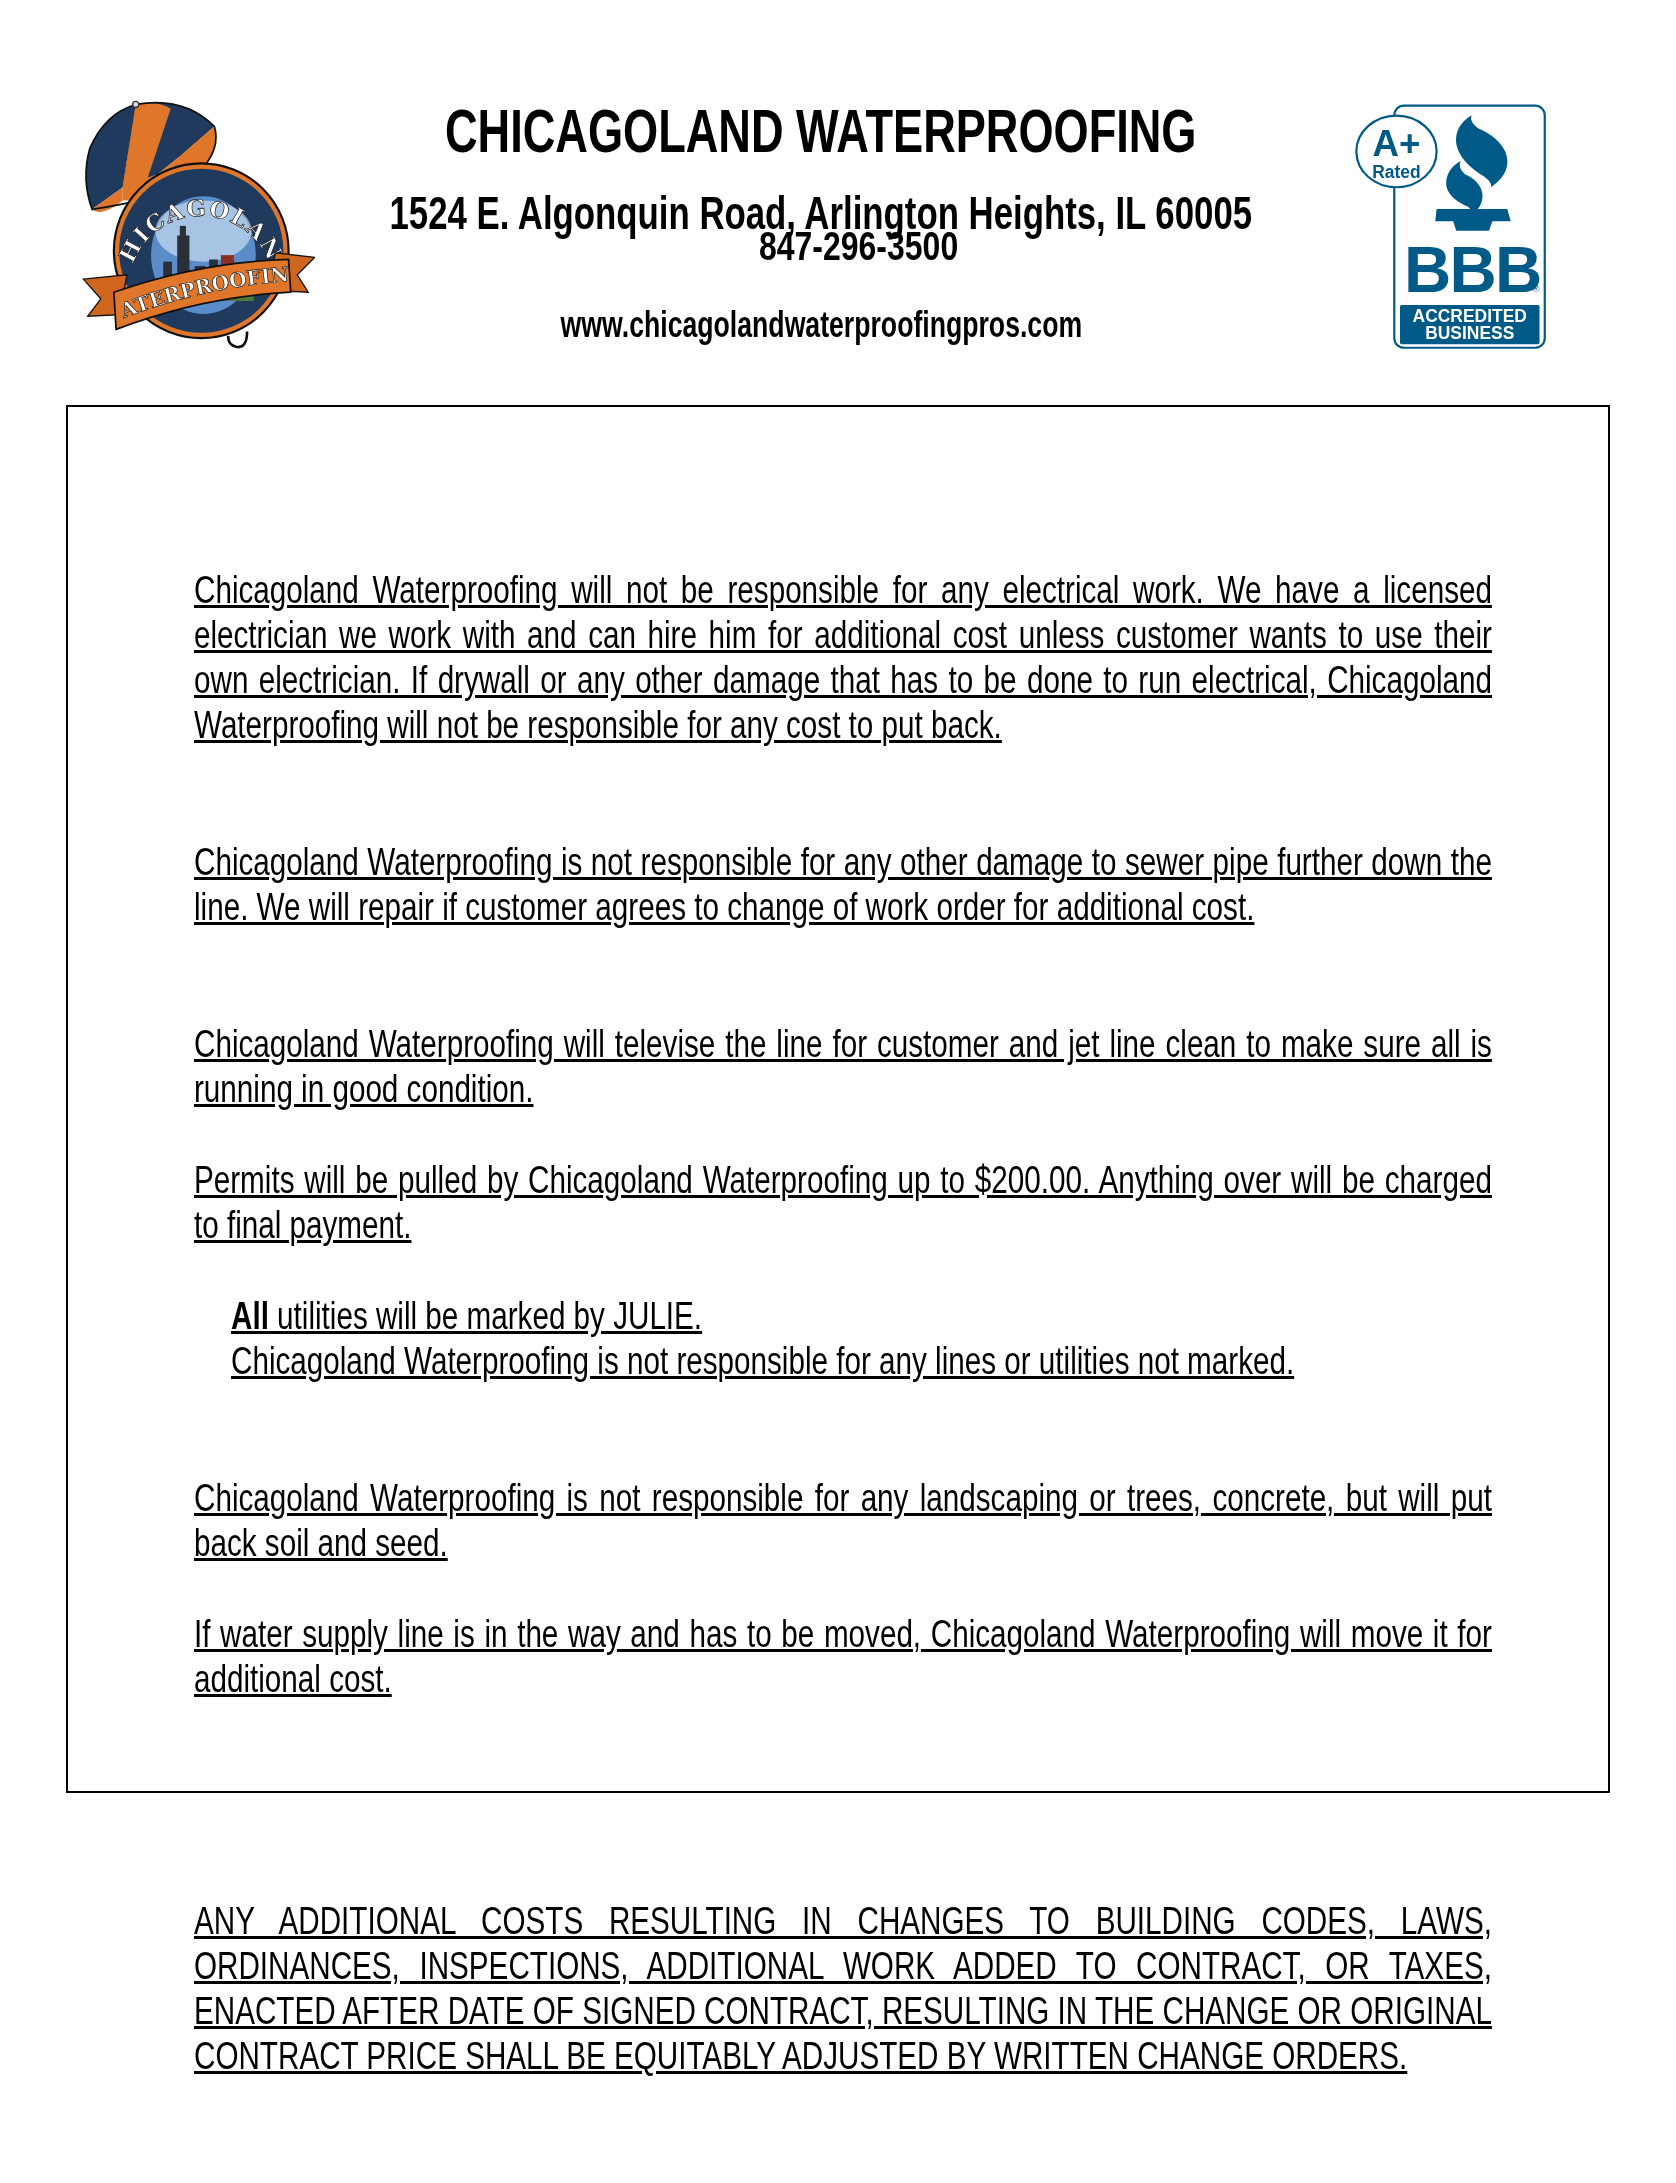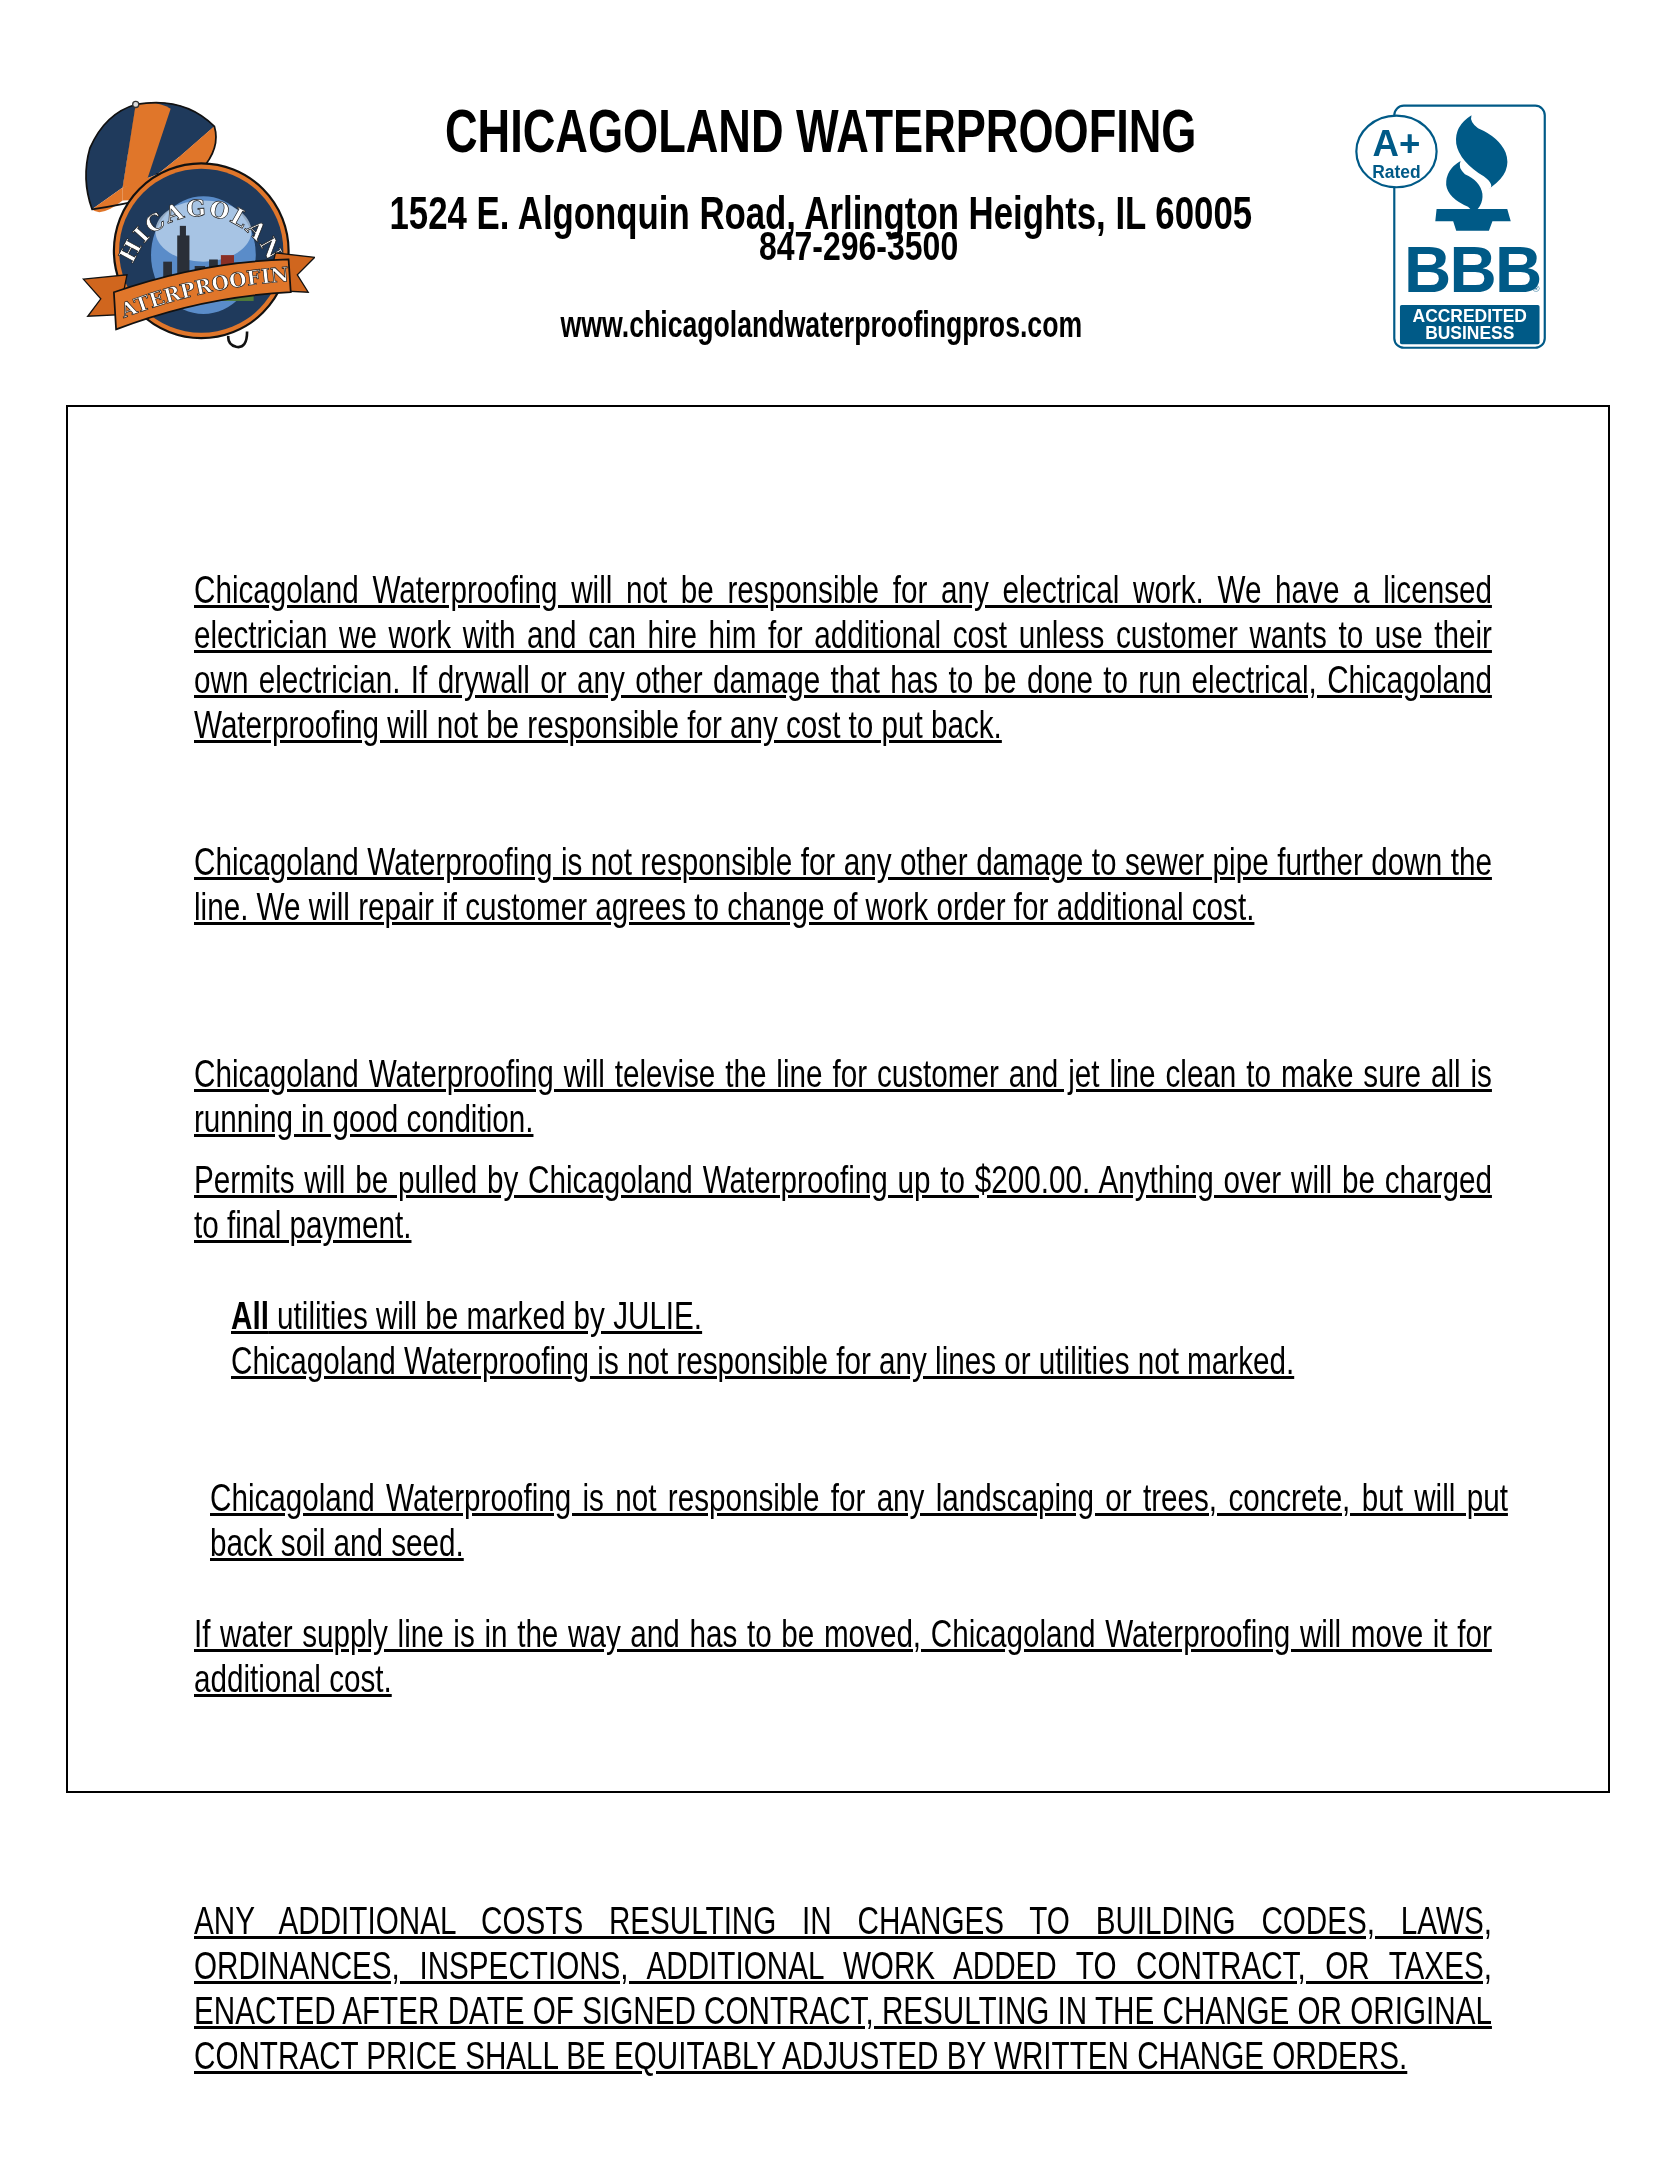--- a/index.html
+++ b/index.html
@@ -107,33 +107,33 @@
 </div>
 
 <div class="abs box"></div>
 
 <div class="para" style="top:568px;">
   <div class="para-inner">Chicagoland Waterproofing will not be responsible for any electrical work. We have a licensed electrician we work with and can hire him for additional cost unless customer wants to use their own electrician.  If drywall or any other damage that has to be done to run electrical, Chicagoland Waterproofing will not be responsible for any cost to put back.</div>
 </div>
 <div class="para" style="top:840px;">
   <div class="para-inner">Chicagoland Waterproofing is not responsible for any other damage to sewer pipe further down the line.  We will repair if customer agrees to change of work order for additional cost.</div>
 </div>
-<div class="para" style="top:1052px;">
+<div class="para" style="top:1022px;">
   <div class="para-inner">Chicagoland Waterproofing will televise the line for customer and jet line clean to make sure all is running in good condition.</div>
 </div>
 <div class="para" style="top:1158px;">
   <div class="para-inner">Permits will be pulled by Chicagoland Waterproofing up to $200.00.  Anything over will be charged to final payment.</div>
 </div>
 <div class="para" style="top:1294px;margin-left:37px;">
   <div class="para-inner">
     <div><b>All</b><span> utilities will be marked by JULIE.</span></div>
     <div>Chicagoland Waterproofing is not responsible for any lines or utilities not marked.</div>
   </div>
 </div>
-<div class="para" style="top:1476px;margin-left:16px;">
+<div class="para" style="top:1476px;">
   <div class="para-inner">Chicagoland Waterproofing is not responsible for any landscaping or trees, concrete, but will put back soil and seed.</div>
 </div>
 <div class="para" style="top:1612px;">
   <div class="para-inner">If water supply line is in the way and has to be moved, Chicagoland Waterproofing will move it for additional cost.</div>
 </div>
 <div class="para" style="top:1899px;">
   <div class="para-inner caps">ANY ADDITIONAL COSTS RESULTING IN CHANGES TO BUILDING CODES, LAWS, ORDINANCES, INSPECTIONS, ADDITIONAL WORK ADDED TO CONTRACT, OR TAXES, ENACTED AFTER DATE OF SIGNED CONTRACT, RESULTING IN THE CHANGE OR ORIGINAL CONTRACT PRICE SHALL BE EQUITABLY ADJUSTED BY WRITTEN CHANGE ORDERS.</div>
 </div>
 
 

